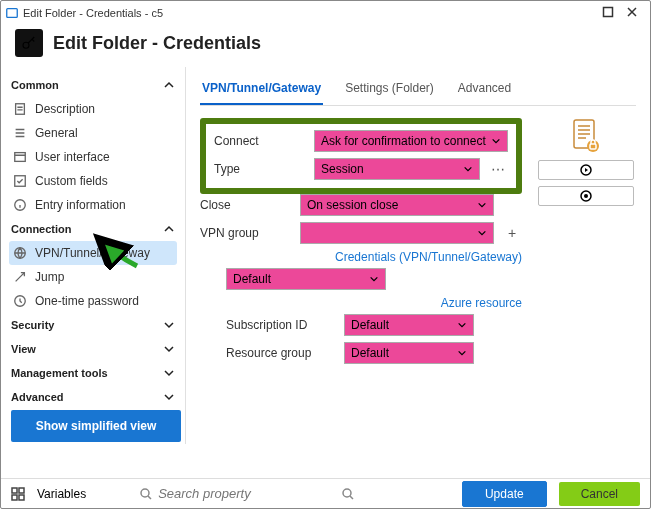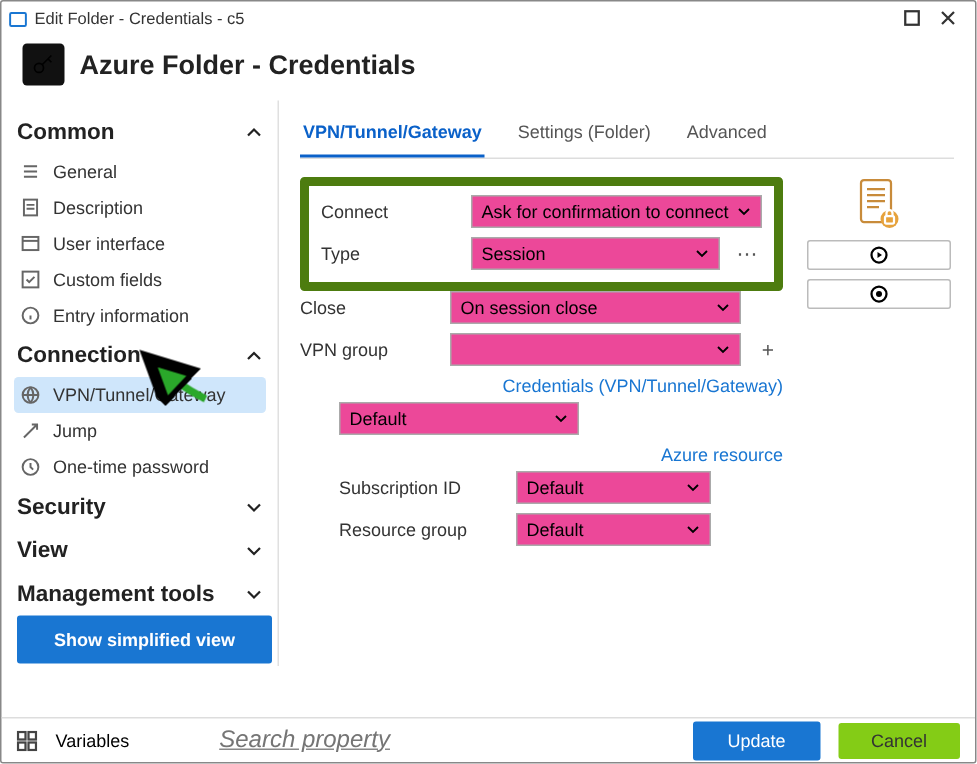--- a/index.html
+++ b/index.html
@@ -7,21 +7,21 @@
 .titlebar { height: 24px; display: flex; align-items: center; padding: 0 4px; font-size: 11px; color: #333; }
 .titlebar .tb-left { display: flex; align-items: center; gap: 4px; }
 .tb-icon { width: 14px; height: 14px; display: inline-flex; align-items: center; justify-content: center; }
 .tb-controls { margin-left: auto; display: flex; gap: 12px; padding-right: 8px; }
 .tb-controls svg { width: 12px; height: 12px; }
 .header { display: flex; align-items: center; gap: 10px; padding: 4px 14px 10px 14px; }
 .header-icon { width: 28px; height: 28px; background: #111; border-radius: 3px; display: flex; align-items: center; justify-content: center; }
 .header-title { font-size: 18px; font-weight: 700; color: #222; }
 .columns { flex: 1; display: flex; min-height: 0; }
 .sidebar { width: 185px; border-right: 1px solid #e0e0e0; padding: 6px 8px; overflow-y: auto; position: relative; }
-.section-header { display: flex; align-items: center; justify-content: space-between; font-size: 15px; font-weight: 700; color: #222; padding: 6px 2px; cursor: pointer; }
+.section-header { display: flex; align-items: center; justify-content: space-between; font-size: 11px; font-weight: 700; color: #222; padding: 6px 2px; cursor: pointer; }
 .chev { width: 12px; height: 12px; }
 .side-item { display: flex; align-items: center; gap: 8px; font-size: 12px; color: #333; padding: 5px 4px; border-radius: 3px; cursor: pointer; }
 .side-item svg { width: 14px; height: 14px; color: #666; flex-shrink: 0; }
 .side-item.selected { background: #cfe6fb; }
 .simplified-btn { position: absolute; left: 10px; bottom: 2px; width: 170px; background: #1976d2; color: #fff; font-size: 12px; font-weight: 600; text-align: center; padding: 9px 0; border: none; border-radius: 2px; cursor: pointer; }
 .main { flex: 1; padding: 8px 14px 0 14px; overflow-y: auto; position: relative; }
 .tabs { display: flex; gap: 20px; border-bottom: 1px solid #ddd; font-size: 12px; }
 .tab { padding: 6px 2px 8px 2px; color: #555; cursor: pointer; }
 .tab.active { color: #0a61c9; border-bottom: 2px solid #0a61c9; font-weight: 600; }
 .form-area { display: flex; gap: 14px; margin-top: 12px; }
@@ -36,21 +36,21 @@
 .link { font-size: 12px; color: #1976d2; cursor: pointer; margin: 6px 0 4px 0; display: block; text-align: right; }
 .indent { margin-left: 26px; }
 .right-col { width: 100px; display: flex; flex-direction: column; align-items: center; gap: 6px; }
 .doc-icon { width: 30px; height: 36px; }
 .circle-btn { width: 96px; height: 20px; border: 1px solid #bbb; border-radius: 2px; background: #fff; display: flex; align-items: center; justify-content: center; cursor: pointer; }
 .circle-btn svg { width: 12px; height: 12px; }
 .below-main { height: 34px; }
 .footer { height: 30px; border-top: 1px solid #ddd; display: flex; align-items: center; padding: 0 10px; gap: 12px; font-size: 12px; }
 .footer svg.grid { width: 14px; height: 14px; color: #444; }
 .search-box { flex: 1; max-width: 220px; display: flex; align-items: center; border: none; gap: 6px; color: #888; }
-.search-box input { border: none; outline: none; flex: 1; font-size: 16px; font-style: italic; color: #888; text-decoration: underline; }
+.search-box input { border: none; outline: none; flex: 1; font-size: 13px; font-style: italic; color: #888; }
 .search-box .mag { width: 12px; height: 12px; }
 .btn { padding: 5px 22px; font-size: 12px; border-radius: 2px; cursor: pointer; }
 .btn.primary { background: #1976d2; color: #fff; border: 1px solid #1976d2; }
 .btn.cancel { background: #84cc16; border: none; color: #333; }
 svg { stroke: currentColor; fill: none; stroke-width: 1.5; }
 .arrow-anno { position: absolute; left: 86px; top: 230px; pointer-events: none; }
 </style>
 </head>
 <body>
 
@@ -73,44 +73,44 @@
   </div>
 </div>
 
 <div class="header">
   <div class="header-icon">
     <svg width="18" height="18" viewBox="0 0 24 24" stroke="#fff">
         <circle cx="8" cy="15" r="4"></circle>
         <path d="M11 12 L19 4 M16 7 L19 10"></path>
       </svg>
   </div>
-  <div class="header-title">Azure Folder - Credentials</div>
+  <div class="header-title">Edit Folder - Credentials</div>
 </div>
 
 <div class="columns">
   <div class="sidebar">
 
     <div class="section-header">
       <span>Common</span>
       <svg class="chev" viewBox="0 0 12 12">
           <path d="M2 8 L6 4 L10 8"></path>
         </svg>
     </div>
     <div class="side-item">
       <svg viewBox="0 0 16 16">
-          <path d="M3 4h10M3 8h10M3 12h10"></path>
-        </svg>
-      <span>General</span>
-    </div>
-    <div class="side-item">
-      <svg viewBox="0 0 16 16">
           <rect x="3" y="2" width="10" height="12"></rect>
           <path d="M5 6h6M5 9h6"></path>
         </svg>
       <span>Description</span>
+    </div>
+    <div class="side-item">
+      <svg viewBox="0 0 16 16">
+          <path d="M3 4h10M3 8h10M3 12h10"></path>
+        </svg>
+      <span>General</span>
     </div>
     <div class="side-item">
       <svg viewBox="0 0 16 16">
           <rect x="2" y="3" width="12" height="10"></rect>
           <path d="M2 6h12"></path>
         </svg>
       <span>User interface</span>
     </div>
     <div class="side-item">
       <svg viewBox="0 0 16 16">

